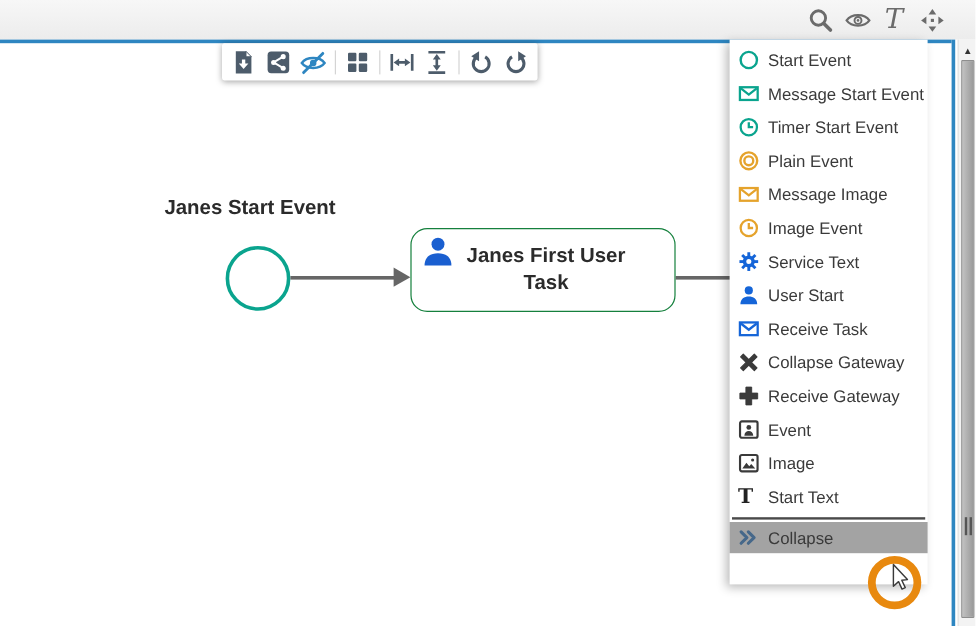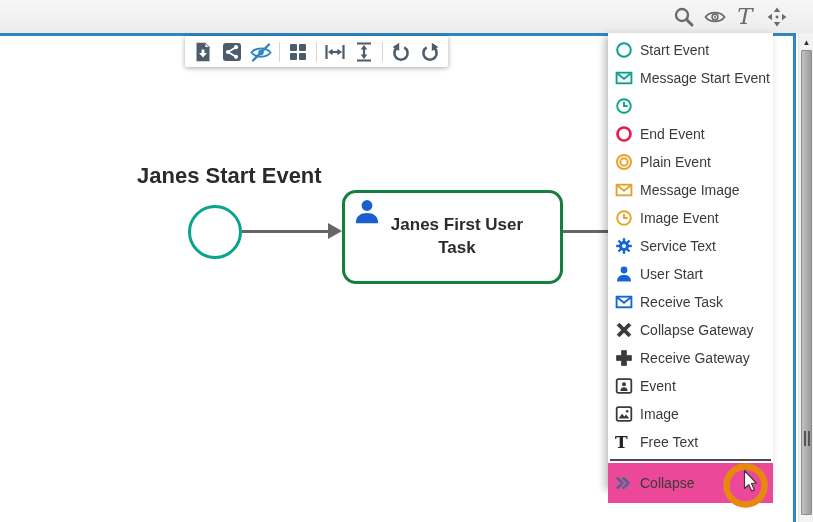--- a/index.html
+++ b/index.html
@@ -23,42 +23,42 @@
 
   
   .float-toolbar { position: absolute; left: 185px; top: 36px; height: 31px;
     background: #fff; box-shadow: 0 1px 5px rgba(0,0,0,0.35); border-radius: 2px;
     display: flex; align-items: center; padding: 0 5px; gap: 3px; z-index: 4; }
   .tbtn { width: 26px; height: 26px; display: flex; align-items: center; justify-content: center;
     cursor: pointer; }
   .tsep { width: 1px; height: 20px; background: #d4d4d4; margin: 0 2px; }
 
   
-  .start-label { position: absolute; left: 137px; top: 163px; font-size: 22px; font-weight: bold;
+  .start-label { position: absolute; left: 137px; top: 163px; font-size: 17px; font-weight: bold;
     color: #2b2b2b; }
   .start-circle { position: absolute; left: 188px; top: 205px; width: 54px; height: 54px;
     border: 3px solid #0aa48e; border-radius: 50%; background: #fff; cursor: pointer; }
   .edge-line1 { position: absolute; left: 242px; top: 230px; width: 88px; height: 3px; background: #666; }
   .edge-arrow1 { position: absolute; left: 328px; top: 223px; width: 0; height: 0;
     border-top: 8px solid transparent; border-bottom: 8px solid transparent; border-left: 14px solid #666; }
-  .task-box { position: absolute; left: 342px; top: 190px; width: 221px; height: 94px;
-    background: #fff; border: 3px solid #15803d; border-radius: 14px; cursor: pointer; }
+  .task-box { position: absolute; left: 342px; top: 190px; width: 221px; height: 70px;
+    background: #fff; border: 1px solid #15803d; border-radius: 14px; cursor: pointer; }
   .task-person { position: absolute; left: 7px; top: 4px; }
   .task-text { position: absolute; left: 32px; width: 160px; top: 50%; transform: translateY(-50%);
     text-align: center; font-size: 17px; font-weight: bold; color: #2b2b2b; line-height: 1.35; }
   .edge-line2 { position: absolute; left: 563px; top: 230px; width: 65px; height: 3px; background: #666; }
 
   
   .palette { position: absolute; left: 608px; top: 33px; width: 165px; height: 454px;
     background: #fff; box-shadow: -3px 3px 8px rgba(0,0,0,0.28); z-index: 5; padding-top: 3px; }
   .prow { height: 28px; display: flex; align-items: center; padding-left: 7px; cursor: pointer; }
   .picon { width: 25px; height: 18px; display: flex; align-items: center; justify-content: flex-start; }
   .plabel { font-size: 14px; color: #3a3a3a; white-space: nowrap; }
   .pdivider { height: 2px; background: #4a4a4a; margin: 3px 2px 2px 2px; }
-  .prow.highlight { background: #ec4899; height: 40px; }
+  .prow.highlight { background: #a3a3a3; height: 26px; }
   .ttext { font-family: "DejaVu Serif", serif; font-weight: bold; font-size: 17px; color: #222;
     line-height: 1; }
 
   
   .scrollbar { position: absolute; left: 798px; top: 33px; width: 15px; height: 489px;
     background: #f3f3f3; border-left: 1px solid #e2e2e2; z-index: 6; }
   .sb-up { position: absolute; left: 0; top: 2px; width: 15px; height: 14px; display: flex;
     align-items: center; justify-content: center; font-size: 8px; color: #333; cursor: pointer; }
   .sb-thumb { position: absolute; left: 2px; top: 17px; width: 11px; height: 465px;
     background: linear-gradient(to right, #c2c2c2, #9a9a9a); border: 1px solid #8e8e8e;
@@ -207,30 +207,23 @@
         <span class="plabel">Message Start Event</span>
     </div>
 
     <div class="prow">
       <span class="picon">
         <svg width="18" height="18" viewBox="0 0 18 18">
             <circle cx="9" cy="9" r="6.8" fill="none" stroke="#0aa48e" stroke-width="1.9"></circle>
             <path d="M9 4.8 L9 9 L12.6 9" fill="none" stroke="#0aa48e" stroke-width="1.9"></path>
           </svg>
       </span>
-    </div>
-
-    <div class="prow">
-      <span class="picon">
-        <svg width="18" height="18" viewBox="0 0 18 18">
-            <circle cx="9" cy="9" r="6.5" fill="none" stroke="#ec1c51" stroke-width="2.7"></circle>
-          </svg>
-      </span>
-        <span class="plabel">End Event</span>
-    </div>
+        <span class="plabel">Timer Start Event</span>
+    </div>
+
 
     <div class="prow">
       <span class="picon">
         <svg width="18" height="18" viewBox="0 0 18 18">
             <circle cx="9" cy="9" r="7" fill="none" stroke="#e5a32c" stroke-width="2"></circle>
             <circle cx="9" cy="9" r="3.7" fill="none" stroke="#e5a32c" stroke-width="2"></circle>
           </svg>
       </span>
         <span class="plabel">Plain Event</span>
     </div>
@@ -328,21 +321,21 @@
             <circle cx="12.2" cy="6.3" r="1.3" fill="#3a3a3a"></circle>
           </svg>
       </span>
         <span class="plabel">Image</span>
     </div>
 
     <div class="prow">
       <span class="picon">
           <span class="ttext">T</span>
         </span>
-      <span class="plabel">Free Text</span>
+      <span class="plabel">Start Text</span>
     </div>
 
     <div class="pdivider"></div>
 
     <div class="prow highlight">
       <span class="picon">
         <svg width="18" height="18" viewBox="0 0 18 18">
             <path d="M2.6 4.3 L7.4 9 L2.6 13.7 M8.6 4.3 L13.4 9 L8.6 13.7" fill="none" stroke="#46688a" stroke-width="2.6" stroke-linecap="round" stroke-linejoin="round"></path>
           </svg>
       </span>

